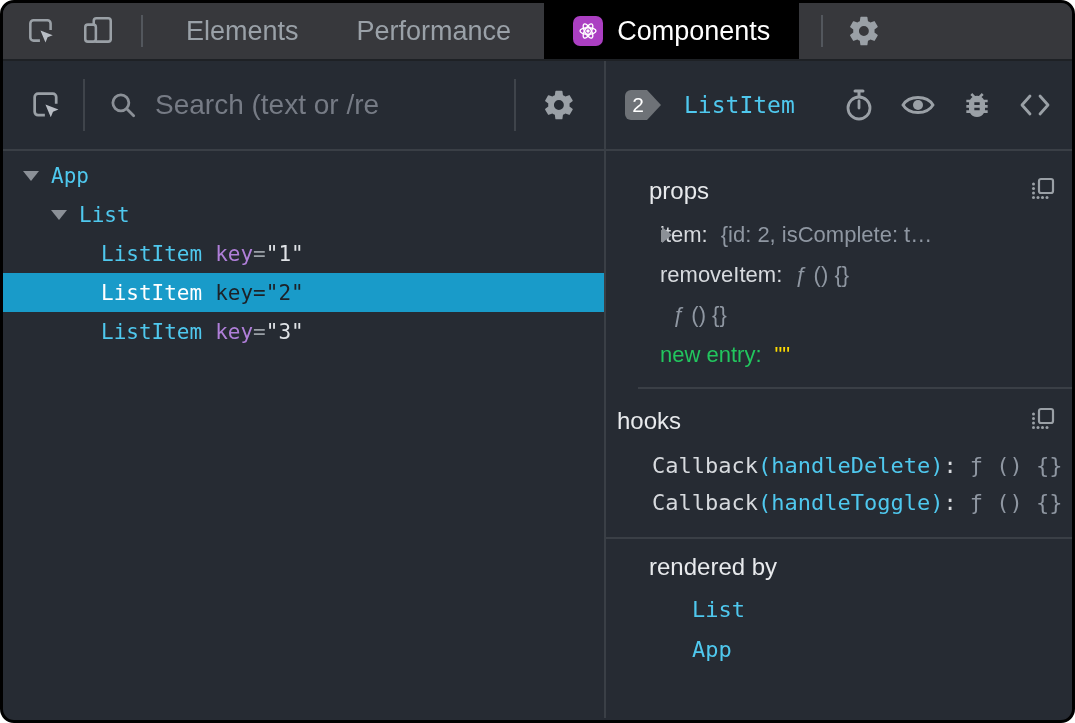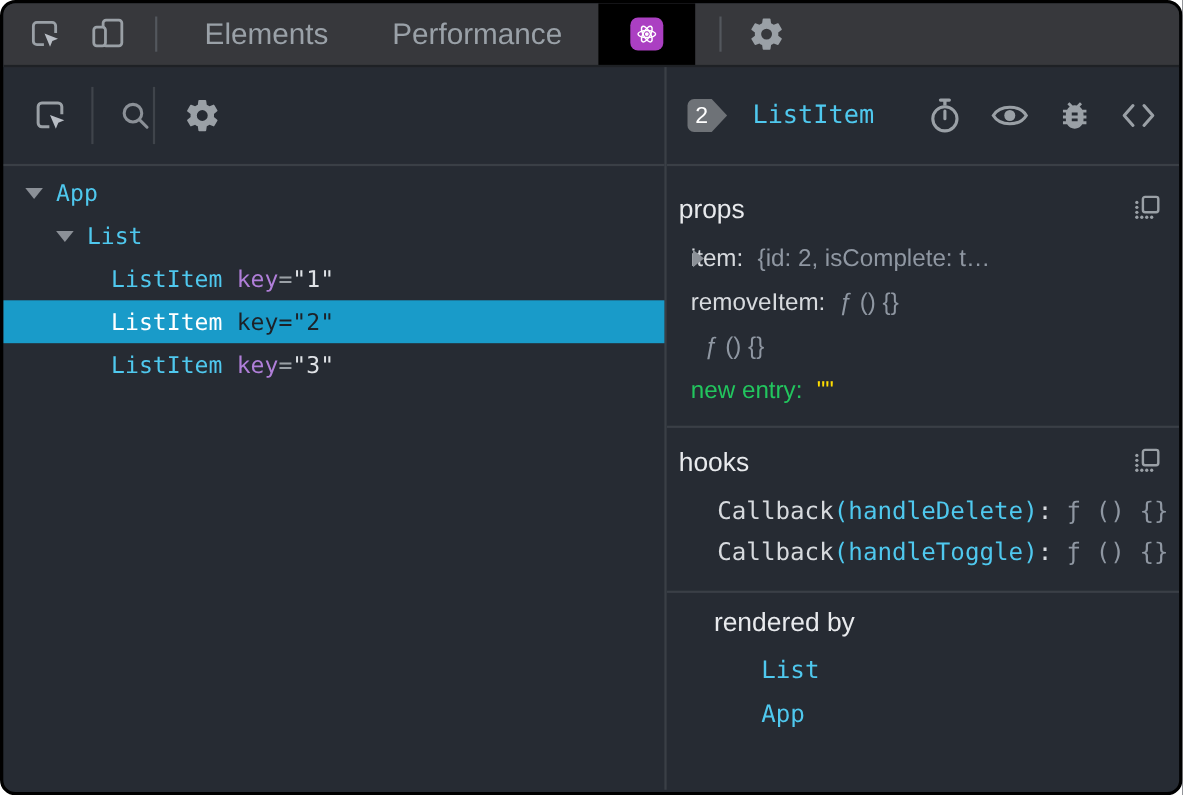--- a/index.html
+++ b/index.html
@@ -58,21 +58,21 @@
     display:flex;align-items:center;padding:0 20px 0 18px;}
   .badge-wrap{position:relative;width:38px;height:32px;flex:0 0 auto;}
   .comp-title{font-family:"DejaVu Sans Mono",monospace;font-size:23px;color:var(--component-name);
     margin-left:22px;}
   .rh-icons{margin-left:auto;display:flex;align-items:center;gap:25px;}
   .rh-icons .tb-icon{cursor:pointer;}
   
   .section{position:relative;border-bottom:2px solid var(--divider);}
   .section.last{border-bottom:none;flex:1;padding-left:32px;}
   .sec-title{font-size:24px;color:var(--text-white);margin-left:11px;line-height:32px;}
-  .sec-props{padding:24px 0 12px;}
+  .sec-props{padding:24px 0 12px;margin-left:32px;}
   .sec-props .sec-title{margin-bottom:8px;}
   .sec-hooks{padding:16px 0 16px;}
   .sec-hooks .sec-title{margin-bottom:10px;}
   .sec-rendered{padding:12px 0 0;}
   .sec-rendered .sec-title{margin-bottom:6px;}
   .copy-btn{position:absolute;right:16px;cursor:pointer;}
   .sec-props .copy-btn{top:26px;}
   .sec-hooks .copy-btn{top:18px;}
   .prow{height:40px;display:flex;align-items:center;padding-left:22px;position:relative;
     font-family:Liberation Sans, sans-serif;font-size:22px;white-space:pre;overflow:hidden;}
@@ -120,20 +120,21 @@
       <span class="react-badge">
         <svg width="24" height="24" viewBox="0 0 30 30">
           <g stroke="#fff" stroke-width="1.7" fill="none">
             <ellipse cx="15" cy="15" rx="10" ry="4"></ellipse>
             <ellipse cx="15" cy="15" rx="10" ry="4" transform="rotate(60 15 15)"></ellipse>
             <ellipse cx="15" cy="15" rx="10" ry="4" transform="rotate(120 15 15)"></ellipse>
           </g>
           <circle cx="15" cy="15" r="2.2" fill="#fff"></circle>
         </svg>
       </span>
+      <span>Components</span>
     </div>
     <span class="vsep" style="margin-left:22px"></span>
     <span class="tb-icon" style="margin-left:24px">
       <svg width="34" height="34" viewBox="0 0 24 24">
           <path fill="#9aa0a6" d="M19.4 13c.04-.33.06-.66.06-1s-.02-.67-.06-1l2.1-1.65a.5.5 0 0 0 .12-.64l-2-3.46a.5.5 0 0 0-.6-.22l-2.49 1a7.3 7.3 0 0 0-1.73-1l-.38-2.65A.5.5 0 0 0 13.92 2h-4a.5.5 0 0 0-.5.42L9.05 5.07a7.3 7.3 0 0 0-1.73 1l-2.49-1a.5.5 0 0 0-.6.22l-2 3.46a.5.5 0 0 0 .12.64L4.45 11c-.04.33-.06.66-.06 1s.02.67.06 1l-2.1 1.65a.5.5 0 0 0-.12.64l2 3.46c.14.24.42.34.6.22l2.49-1c.53.42 1.11.76 1.73 1l.38 2.65c.04.24.25.42.5.42h4c.25 0 .46-.18.5-.42l.38-2.65a7.3 7.3 0 0 0 1.73-1l2.49 1c.23.09.5 0 .6-.22l2-3.46a.5.5 0 0 0-.12-.64L19.4 13zm-7.48 2.5a3.5 3.5 0 1 1 0-7 3.5 3.5 0 0 1 0 7z"></path>
         </svg>
     </span>
 
   </div>
 
@@ -147,20 +148,21 @@
             <path d="M14.5 14.5 l11.5 4.4 -4.8 2 -2 4.8 z" fill="#b8bdc4"></path>
           </svg>
         </span>
         <span class="vsep" style="margin-left:20px"></span>
         <span class="tb-icon" style="margin-left:22px">
           <svg width="32" height="32" viewBox="0 0 30 30">
             <circle cx="13" cy="13" r="7.5" fill="none" stroke="#8b9097" stroke-width="2.6"></circle>
             <line x1="18.5" y1="18.5" x2="25" y2="25" stroke="#8b9097" stroke-width="2.6" stroke-linecap="round"></line>
           </svg>
         </span>
+        <span class="search-text">Search (text or /re</span>
         <span class="vsep"></span>
         <span class="tb-icon" style="margin:0 28px 0 26px">
           <svg width="34" height="34" viewBox="0 0 24 24">
               <path fill="#9aa0a6" d="M19.4 13c.04-.33.06-.66.06-1s-.02-.67-.06-1l2.1-1.65a.5.5 0 0 0 .12-.64l-2-3.46a.5.5 0 0 0-.6-.22l-2.49 1a7.3 7.3 0 0 0-1.73-1l-.38-2.65A.5.5 0 0 0 13.92 2h-4a.5.5 0 0 0-.5.42L9.05 5.07a7.3 7.3 0 0 0-1.73 1l-2.49-1a.5.5 0 0 0-.6.22l-2 3.46a.5.5 0 0 0 .12.64L4.45 11c-.04.33-.06.66-.06 1s.02.67.06 1l-2.1 1.65a.5.5 0 0 0-.12.64l2 3.46c.14.24.42.34.6.22l2.49-1c.53.42 1.11.76 1.73 1l.38 2.65c.04.24.25.42.5.42h4c.25 0 .46-.18.5-.42l.38-2.65a7.3 7.3 0 0 0 1.73-1l2.49 1c.23.09.5 0 .6-.22l2-3.46a.5.5 0 0 0-.12-.64L19.4 13zm-7.48 2.5a3.5 3.5 0 1 1 0-7 3.5 3.5 0 0 1 0 7z"></path>
             </svg>
         </span>
       </div>
 
       <div class="tree">
         <div class="trow d0">

